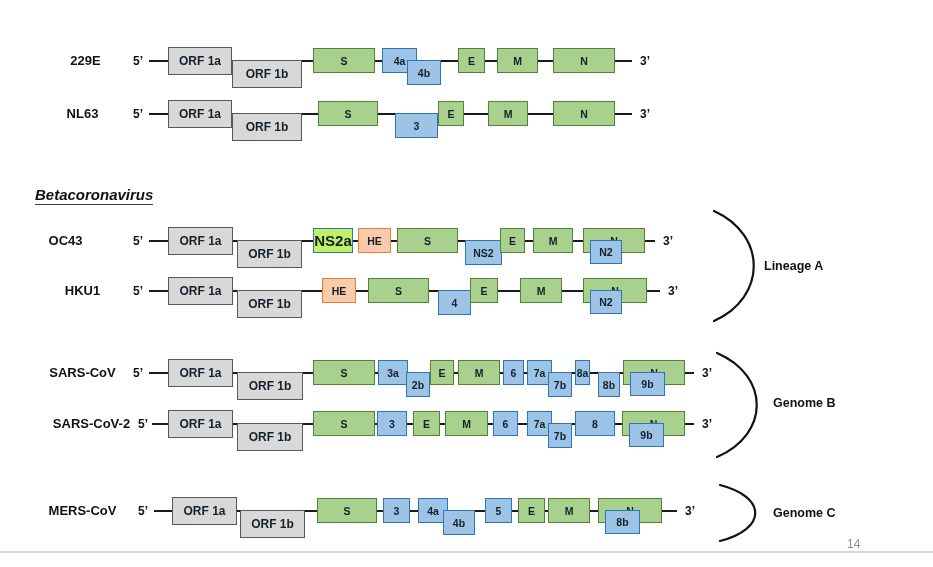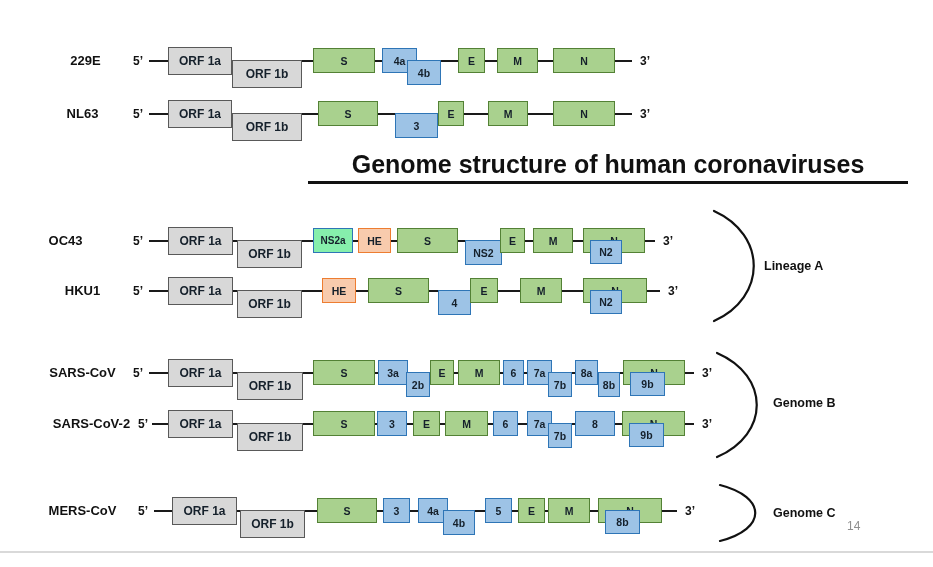--- a/index.html
+++ b/index.html
@@ -19,22 +19,24 @@
   .pagenum{font-size:12px;color:#8f8f8f;}
   .bottom-line{height:2px;background:#d9d9d9;width:933px;left:0;}
   svg.bracket{overflow:visible;}
 </style>
 </head>
 <body>
 
 <div class="slide">
 
 
-  <div class="abs title" style="left:308px;top:150px;width:600px;">Genome structure of human coronaviruses</div>
 
+  <div class="abs" style="left:35px;top:186px;">
+    <span class="sec-heading">Betacoronavirus</span>
+  </div>
 
   <div id="rows">
       <div class="abs row-label" style="left: 38px; top: 52px; width: 95px; height: 18px;">229E</div>
       <div class="abs prime" style="left: 133px; top: 53px; width: 18px; height: 16px;">5’</div>
       <div class="abs gline" style="left: 149px; top: 60px; width: 483px; height: 2px;"></div>
       <div class="abs prime" style="left: 640px; top: 53px; width: 18px; height: 16px;">3’</div>
       <div class="abs gene" style="left: 168px; top: 47px; width: 64px; height: 28px; background: rgb(216, 216, 216); border-color: rgb(89, 89, 89); font-size: 12px;">ORF 1a</div>
       <div class="abs gene" style="left: 232px; top: 60px; width: 70px; height: 28px; background: rgb(216, 216, 216); border-color: rgb(89, 89, 89); font-size: 12px;">ORF 1b</div>
       <div class="abs gene" style="left: 313px; top: 48px; width: 62px; height: 25px; background: rgb(169, 209, 142); border-color: rgb(83, 129, 53); font-size: 10.5px;">S</div>
       <div class="abs gene" style="left: 382px; top: 48px; width: 35px; height: 25px; background: rgb(157, 195, 230); border-color: rgb(46, 117, 182); font-size: 10.5px;">4a</div>
@@ -52,21 +54,21 @@
       <div class="abs gene" style="left: 395px; top: 113px; width: 43px; height: 25px; background: rgb(157, 195, 230); border-color: rgb(46, 117, 182); font-size: 10.5px;">3</div>
       <div class="abs gene" style="left: 438px; top: 101px; width: 26px; height: 25px; background: rgb(169, 209, 142); border-color: rgb(83, 129, 53); font-size: 10.5px;">E</div>
       <div class="abs gene" style="left: 488px; top: 101px; width: 40px; height: 25px; background: rgb(169, 209, 142); border-color: rgb(83, 129, 53); font-size: 10.5px;">M</div>
       <div class="abs gene" style="left: 553px; top: 101px; width: 62px; height: 25px; background: rgb(169, 209, 142); border-color: rgb(83, 129, 53); font-size: 10.5px;">N</div>
       <div class="abs row-label" style="left: 18px; top: 232px; width: 95px; height: 18px;">OC43</div>
       <div class="abs prime" style="left: 133px; top: 233px; width: 18px; height: 16px;">5’</div>
       <div class="abs gline" style="left: 149px; top: 240px; width: 506px; height: 2px;"></div>
       <div class="abs prime" style="left: 663px; top: 233px; width: 18px; height: 16px;">3’</div>
       <div class="abs gene" style="left: 168px; top: 227px; width: 65px; height: 28px; background: rgb(216, 216, 216); border-color: rgb(89, 89, 89); font-size: 12px;">ORF 1a</div>
       <div class="abs gene" style="left: 237px; top: 240px; width: 65px; height: 28px; background: rgb(216, 216, 216); border-color: rgb(89, 89, 89); font-size: 12px;">ORF 1b</div>
-      <div class="abs gene" style="left: 313px; top: 228px; width: 40px; height: 25px; background: #86efac; border-color: rgb(46, 117, 182); font-size: 10px;">NS2a</div>
+      <div class="abs gene" style="left: 313px; top: 228px; width: 40px; height: 25px; background: #bef264; border-color: rgb(46, 117, 182); font-size: 15px;">NS2a</div>
       <div class="abs gene" style="left: 358px; top: 228px; width: 33px; height: 25px; background: rgb(248, 203, 173); border-color: rgb(237, 125, 49); font-size: 10.5px;">HE</div>
       <div class="abs gene" style="left: 397px; top: 228px; width: 61px; height: 25px; background: rgb(169, 209, 142); border-color: rgb(83, 129, 53); font-size: 10.5px;">S</div>
       <div class="abs gene" style="left: 465px; top: 240px; width: 37px; height: 25px; background: rgb(157, 195, 230); border-color: rgb(46, 117, 182); font-size: 10.5px;">NS2</div>
       <div class="abs gene" style="left: 500px; top: 228px; width: 25px; height: 25px; background: rgb(169, 209, 142); border-color: rgb(83, 129, 53); font-size: 10.5px;">E</div>
       <div class="abs gene" style="left: 533px; top: 228px; width: 40px; height: 25px; background: rgb(169, 209, 142); border-color: rgb(83, 129, 53); font-size: 10.5px;">M</div>
       <div class="abs gene" style="left: 583px; top: 228px; width: 62px; height: 25px; background: rgb(169, 209, 142); border-color: rgb(83, 129, 53); font-size: 10.5px;">N</div>
       <div class="abs gene" style="left: 590px; top: 240px; width: 32px; height: 24px; background: rgb(157, 195, 230); border-color: rgb(46, 117, 182); font-size: 10.5px;">N2</div>
       <div class="abs row-label" style="left: 35px; top: 282px; width: 95px; height: 18px;">HKU1</div>
       <div class="abs prime" style="left: 133px; top: 283px; width: 18px; height: 16px;">5’</div>
       <div class="abs gline" style="left: 149px; top: 290px; width: 511px; height: 2px;"></div>
@@ -87,21 +89,21 @@
       <div class="abs gene" style="left: 168px; top: 359px; width: 65px; height: 28px; background: rgb(216, 216, 216); border-color: rgb(89, 89, 89); font-size: 12px;">ORF 1a</div>
       <div class="abs gene" style="left: 237px; top: 372px; width: 66px; height: 28px; background: rgb(216, 216, 216); border-color: rgb(89, 89, 89); font-size: 12px;">ORF 1b</div>
       <div class="abs gene" style="left: 313px; top: 360px; width: 62px; height: 25px; background: rgb(169, 209, 142); border-color: rgb(83, 129, 53); font-size: 10.5px;">S</div>
       <div class="abs gene" style="left: 378px; top: 360px; width: 30px; height: 25px; background: rgb(157, 195, 230); border-color: rgb(46, 117, 182); font-size: 10.5px;">3a</div>
       <div class="abs gene" style="left: 406px; top: 372px; width: 24px; height: 25px; background: rgb(157, 195, 230); border-color: rgb(46, 117, 182); font-size: 10.5px;">2b</div>
       <div class="abs gene" style="left: 430px; top: 360px; width: 24px; height: 25px; background: rgb(169, 209, 142); border-color: rgb(83, 129, 53); font-size: 10.5px;">E</div>
       <div class="abs gene" style="left: 458px; top: 360px; width: 42px; height: 25px; background: rgb(169, 209, 142); border-color: rgb(83, 129, 53); font-size: 10.5px;">M</div>
       <div class="abs gene" style="left: 503px; top: 360px; width: 21px; height: 25px; background: rgb(157, 195, 230); border-color: rgb(46, 117, 182); font-size: 10.5px;">6</div>
       <div class="abs gene" style="left: 527px; top: 360px; width: 25px; height: 25px; background: rgb(157, 195, 230); border-color: rgb(46, 117, 182); font-size: 10.5px;">7a</div>
       <div class="abs gene" style="left: 548px; top: 372px; width: 24px; height: 25px; background: rgb(157, 195, 230); border-color: rgb(46, 117, 182); font-size: 10.5px;">7b</div>
-      <div class="abs gene" style="left: 575px; top: 360px; width: 23px; height: 25px; background: rgb(157, 195, 230); border-color: rgb(46, 117, 182); font-size: 10.5px;">8a</div>
+      <div class="abs gene" style="left: 575px; top: 360px; width: 15px; height: 25px; background: rgb(157, 195, 230); border-color: rgb(46, 117, 182); font-size: 10.5px;">8a</div>
       <div class="abs gene" style="left: 598px; top: 372px; width: 22px; height: 25px; background: rgb(157, 195, 230); border-color: rgb(46, 117, 182); font-size: 10.5px;">8b</div>
       <div class="abs gene" style="left: 623px; top: 360px; width: 62px; height: 25px; background: rgb(169, 209, 142); border-color: rgb(83, 129, 53); font-size: 10.5px;">N</div>
       <div class="abs gene" style="left: 630px; top: 372px; width: 35px; height: 24px; background: rgb(157, 195, 230); border-color: rgb(46, 117, 182); font-size: 10.5px;">9b</div>
       <div class="abs row-label" style="left: 44px; top: 415px; width: 95px; height: 18px;">SARS-CoV-2</div>
       <div class="abs prime" style="left: 138px; top: 416px; width: 18px; height: 16px;">5’</div>
       <div class="abs gline" style="left: 152px; top: 423px; width: 542px; height: 2px;"></div>
       <div class="abs prime" style="left: 702px; top: 416px; width: 18px; height: 16px;">3’</div>
       <div class="abs gene" style="left: 168px; top: 410px; width: 65px; height: 28px; background: rgb(216, 216, 216); border-color: rgb(89, 89, 89); font-size: 12px;">ORF 1a</div>
       <div class="abs gene" style="left: 237px; top: 423px; width: 66px; height: 28px; background: rgb(216, 216, 216); border-color: rgb(89, 89, 89); font-size: 12px;">ORF 1b</div>
       <div class="abs gene" style="left: 313px; top: 411px; width: 62px; height: 25px; background: rgb(169, 209, 142); border-color: rgb(83, 129, 53); font-size: 10.5px;">S</div>
@@ -139,16 +141,16 @@
   <svg class="abs bracket" style="left:714px;top:351px;" width="58" height="108">
     <path d="M3 2 C 56 25, 56 83, 3 106" stroke="#111" stroke-width="2.2" fill="none" stroke-linecap="round"></path>
   </svg>
   <div class="abs lin-label" style="left:773px;top:396px;">Genome B</div>
 
   <svg class="abs bracket" style="left:717px;top:483px;" width="58" height="60">
     <path d="M3 2 C 50 14, 50 46, 3 58" stroke="#111" stroke-width="2.2" fill="none" stroke-linecap="round"></path>
   </svg>
   <div class="abs lin-label" style="left:773px;top:506px;">Genome C</div>
 
-  <div class="abs pagenum" style="left:847px;top:519px;">14</div>
+  <div class="abs pagenum" style="left:847px;top:537px;">14</div>
 
   <div class="abs bottom-line" style="top:551px;"></div>
 </div>
 
 </body></html>

